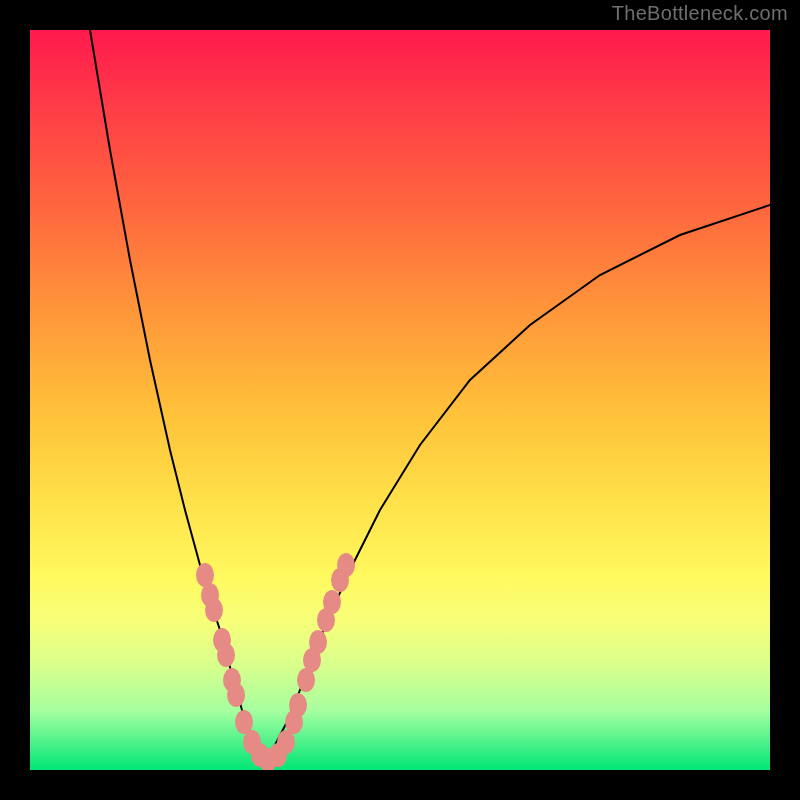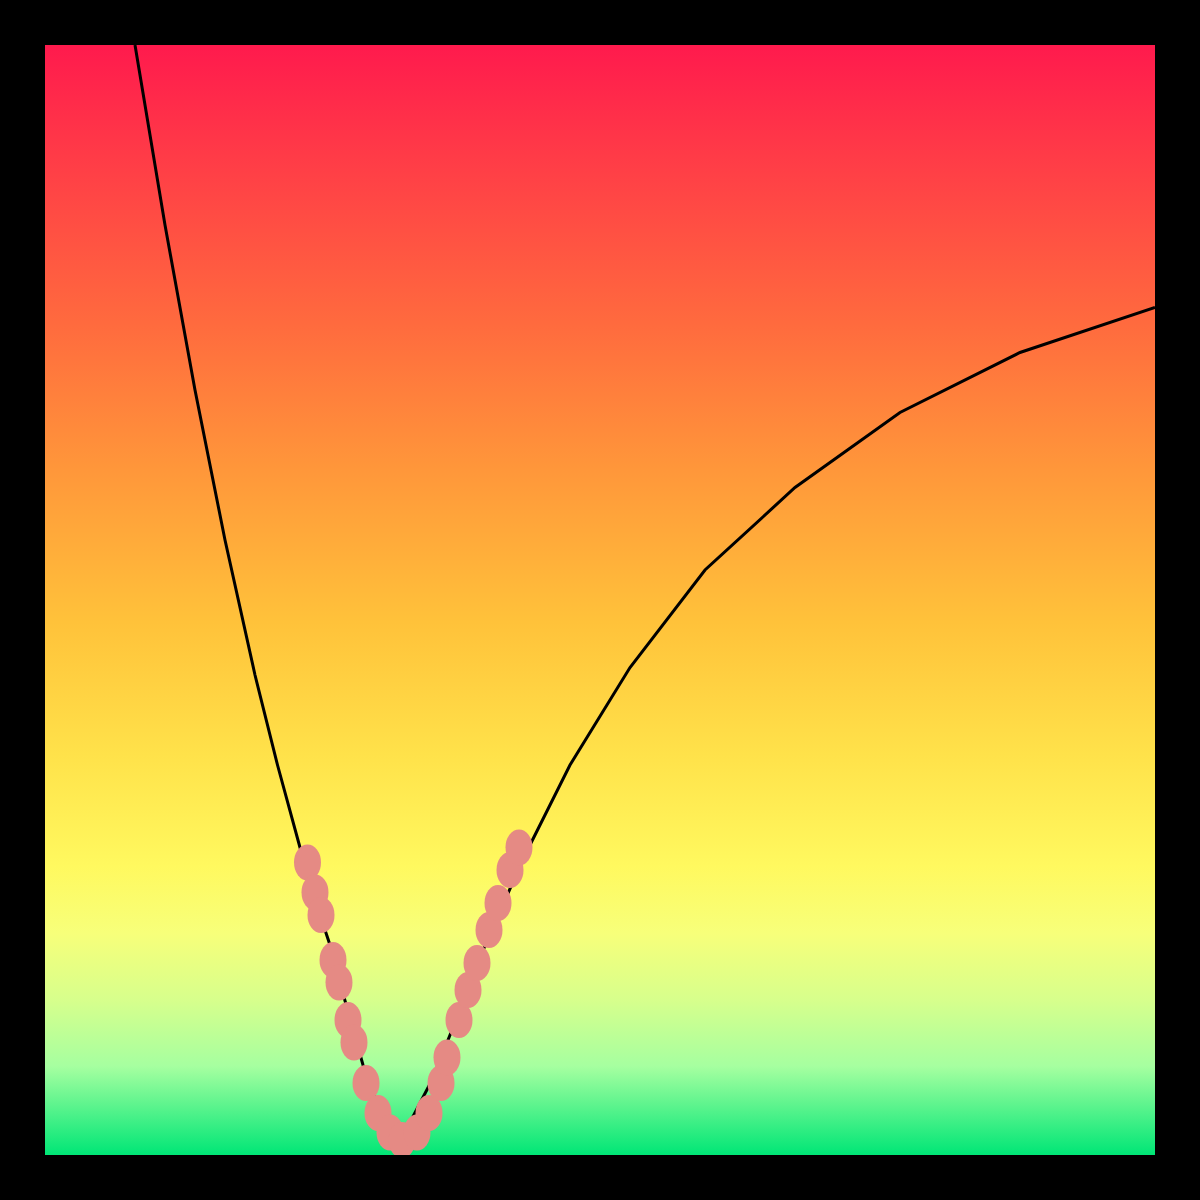--- a/index.html
+++ b/index.html
@@ -63,20 +63,21 @@
   }
   .marker {
     fill: #e58a84;
     stroke: none;
   }
 </style>
 </head>
 <body>
 
 <div class="frame">
+  <div class="watermark">TheBottleneck.com</div>
   <div class="plot">
     <svg class="curves" viewBox="0 0 740 740">
       <path id="left-branch" class="curve" d="M 60 0 L 80 120 L 100 230 L 120 330 L 140 420 L 155 480 L 170 535 L 180 570 L 190 600 L 198 630 L 205 655 L 212 680 L 220 702 L 228 720 L 234 730"></path>
       <path id="right-branch" class="curve" d="M 234 730 L 245 715 L 258 690 L 272 655 L 285 620 L 300 585 L 320 540 L 350 480 L 390 415 L 440 350 L 500 295 L 570 245 L 650 205 L 740 175"></path>
       <g id="markers">
           <ellipse cx="175" cy="545" rx="9" ry="12" class="marker"></ellipse>
           <ellipse cx="180" cy="565" rx="9" ry="12" class="marker"></ellipse>
           <ellipse cx="184" cy="580" rx="9" ry="12" class="marker"></ellipse>
           <ellipse cx="192" cy="610" rx="9" ry="12" class="marker"></ellipse>
           <ellipse cx="196" cy="625" rx="9" ry="12" class="marker"></ellipse>

